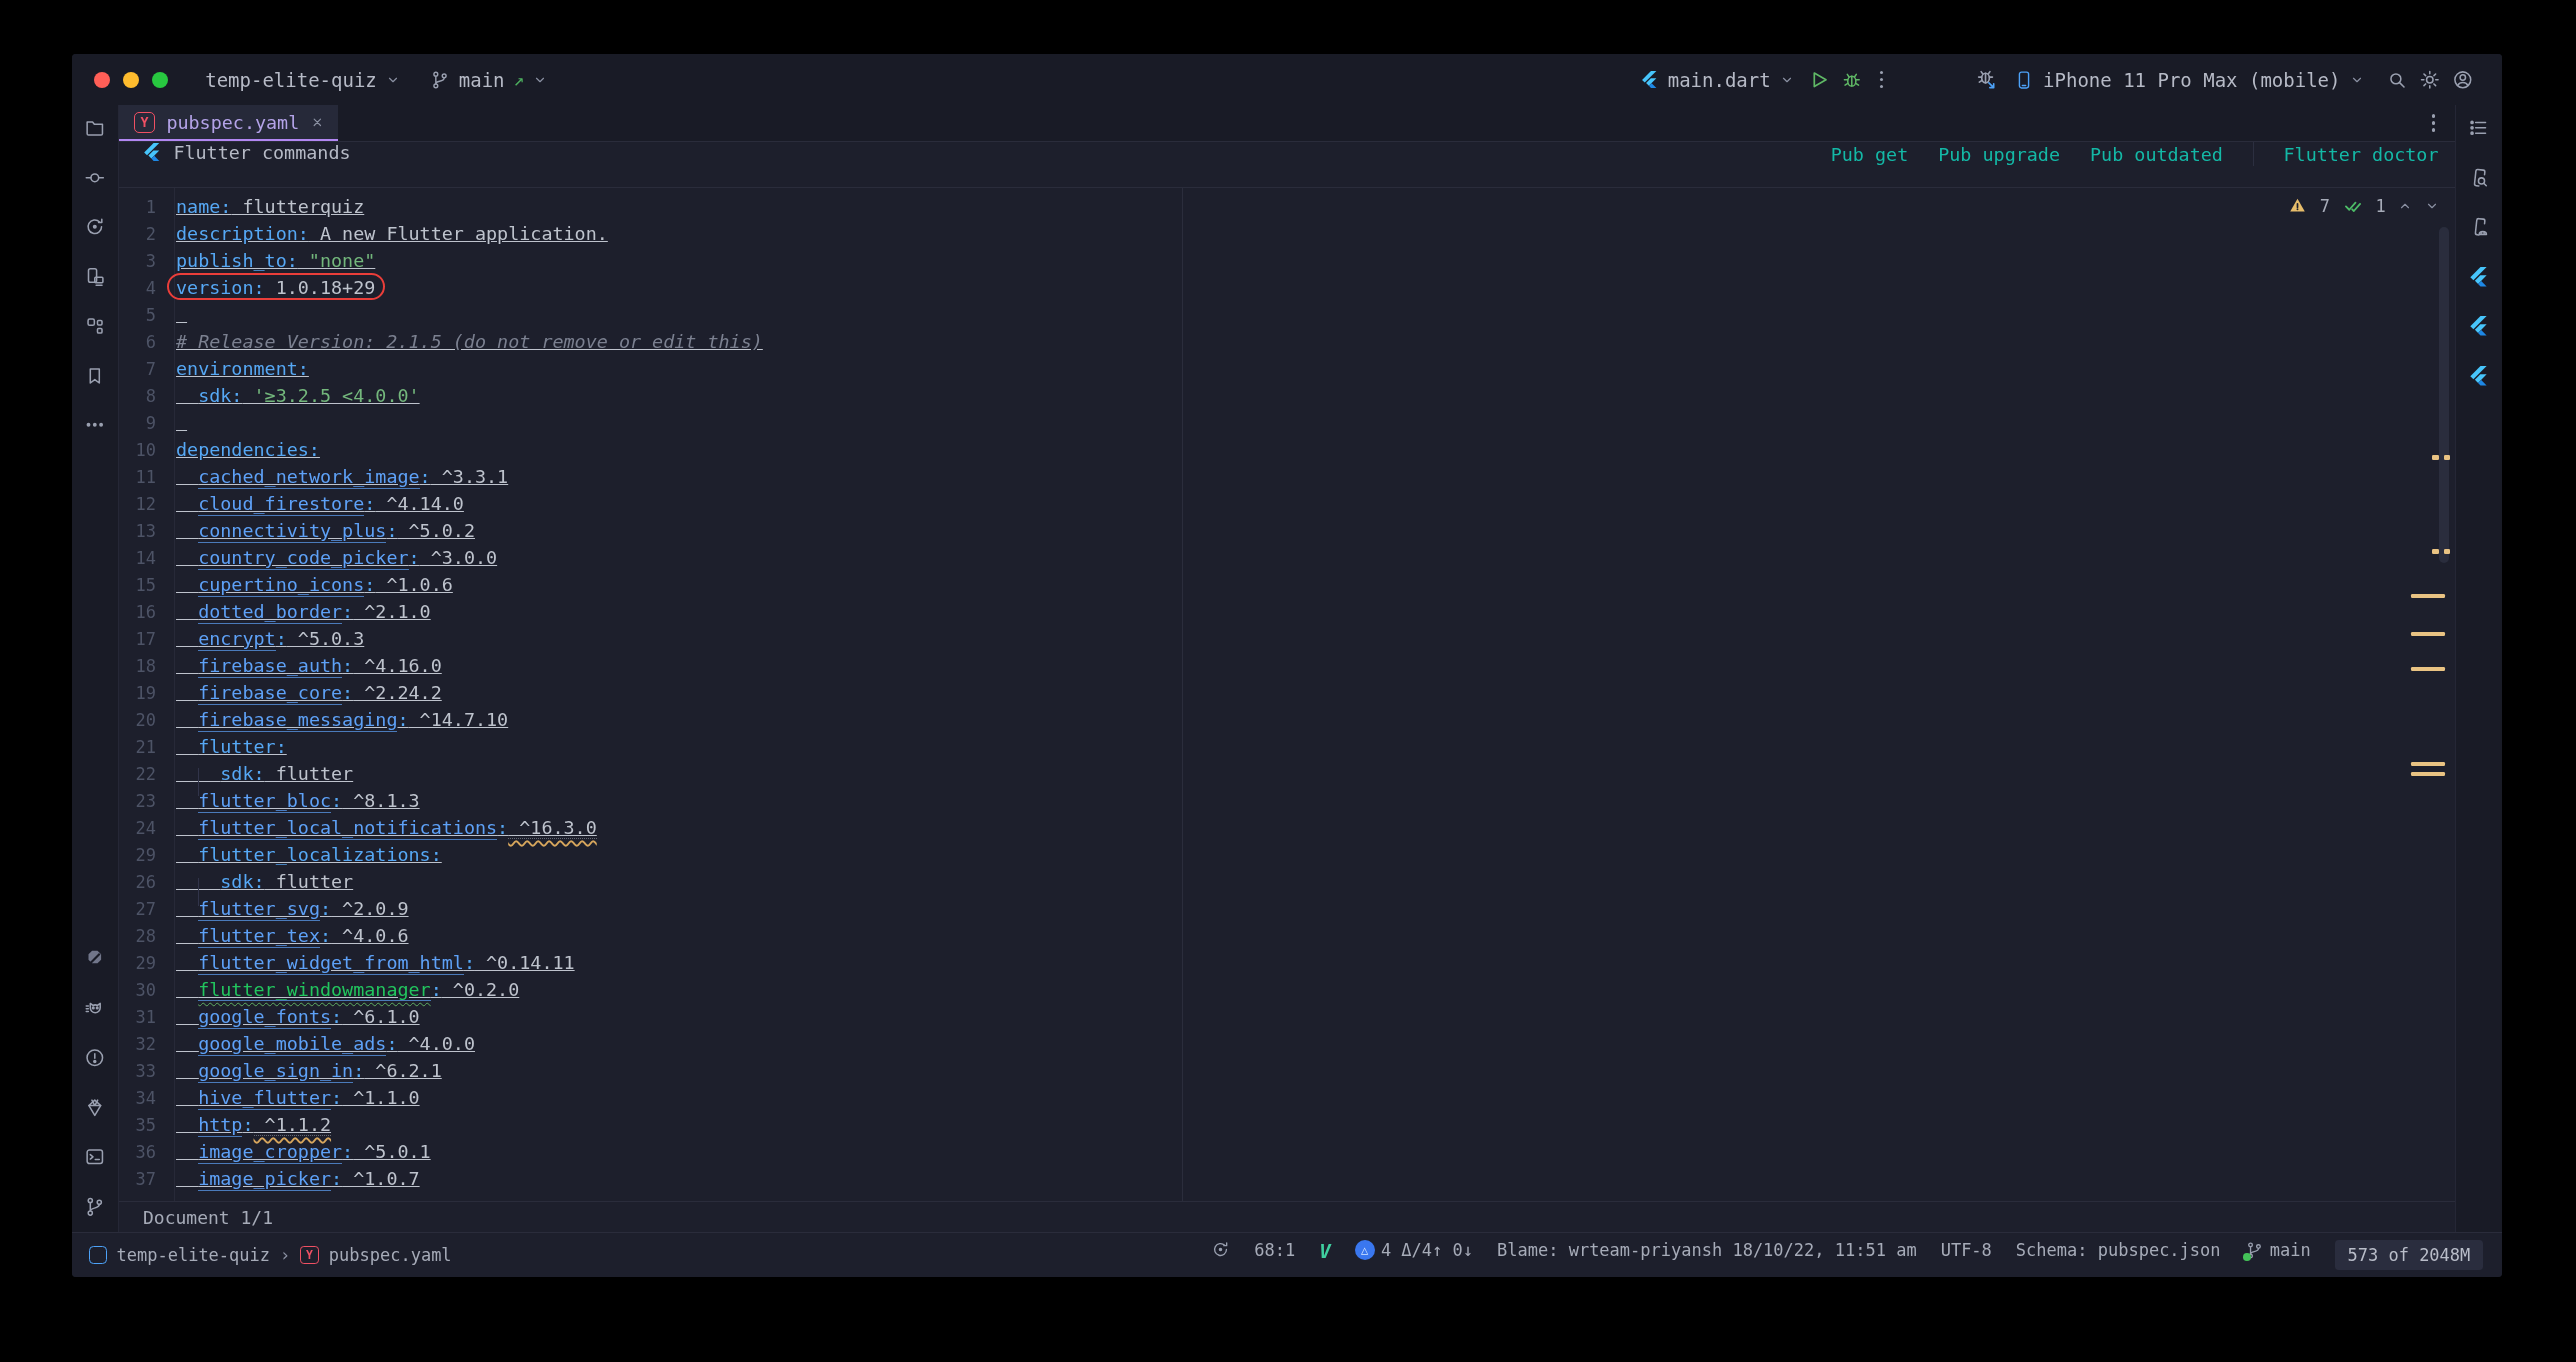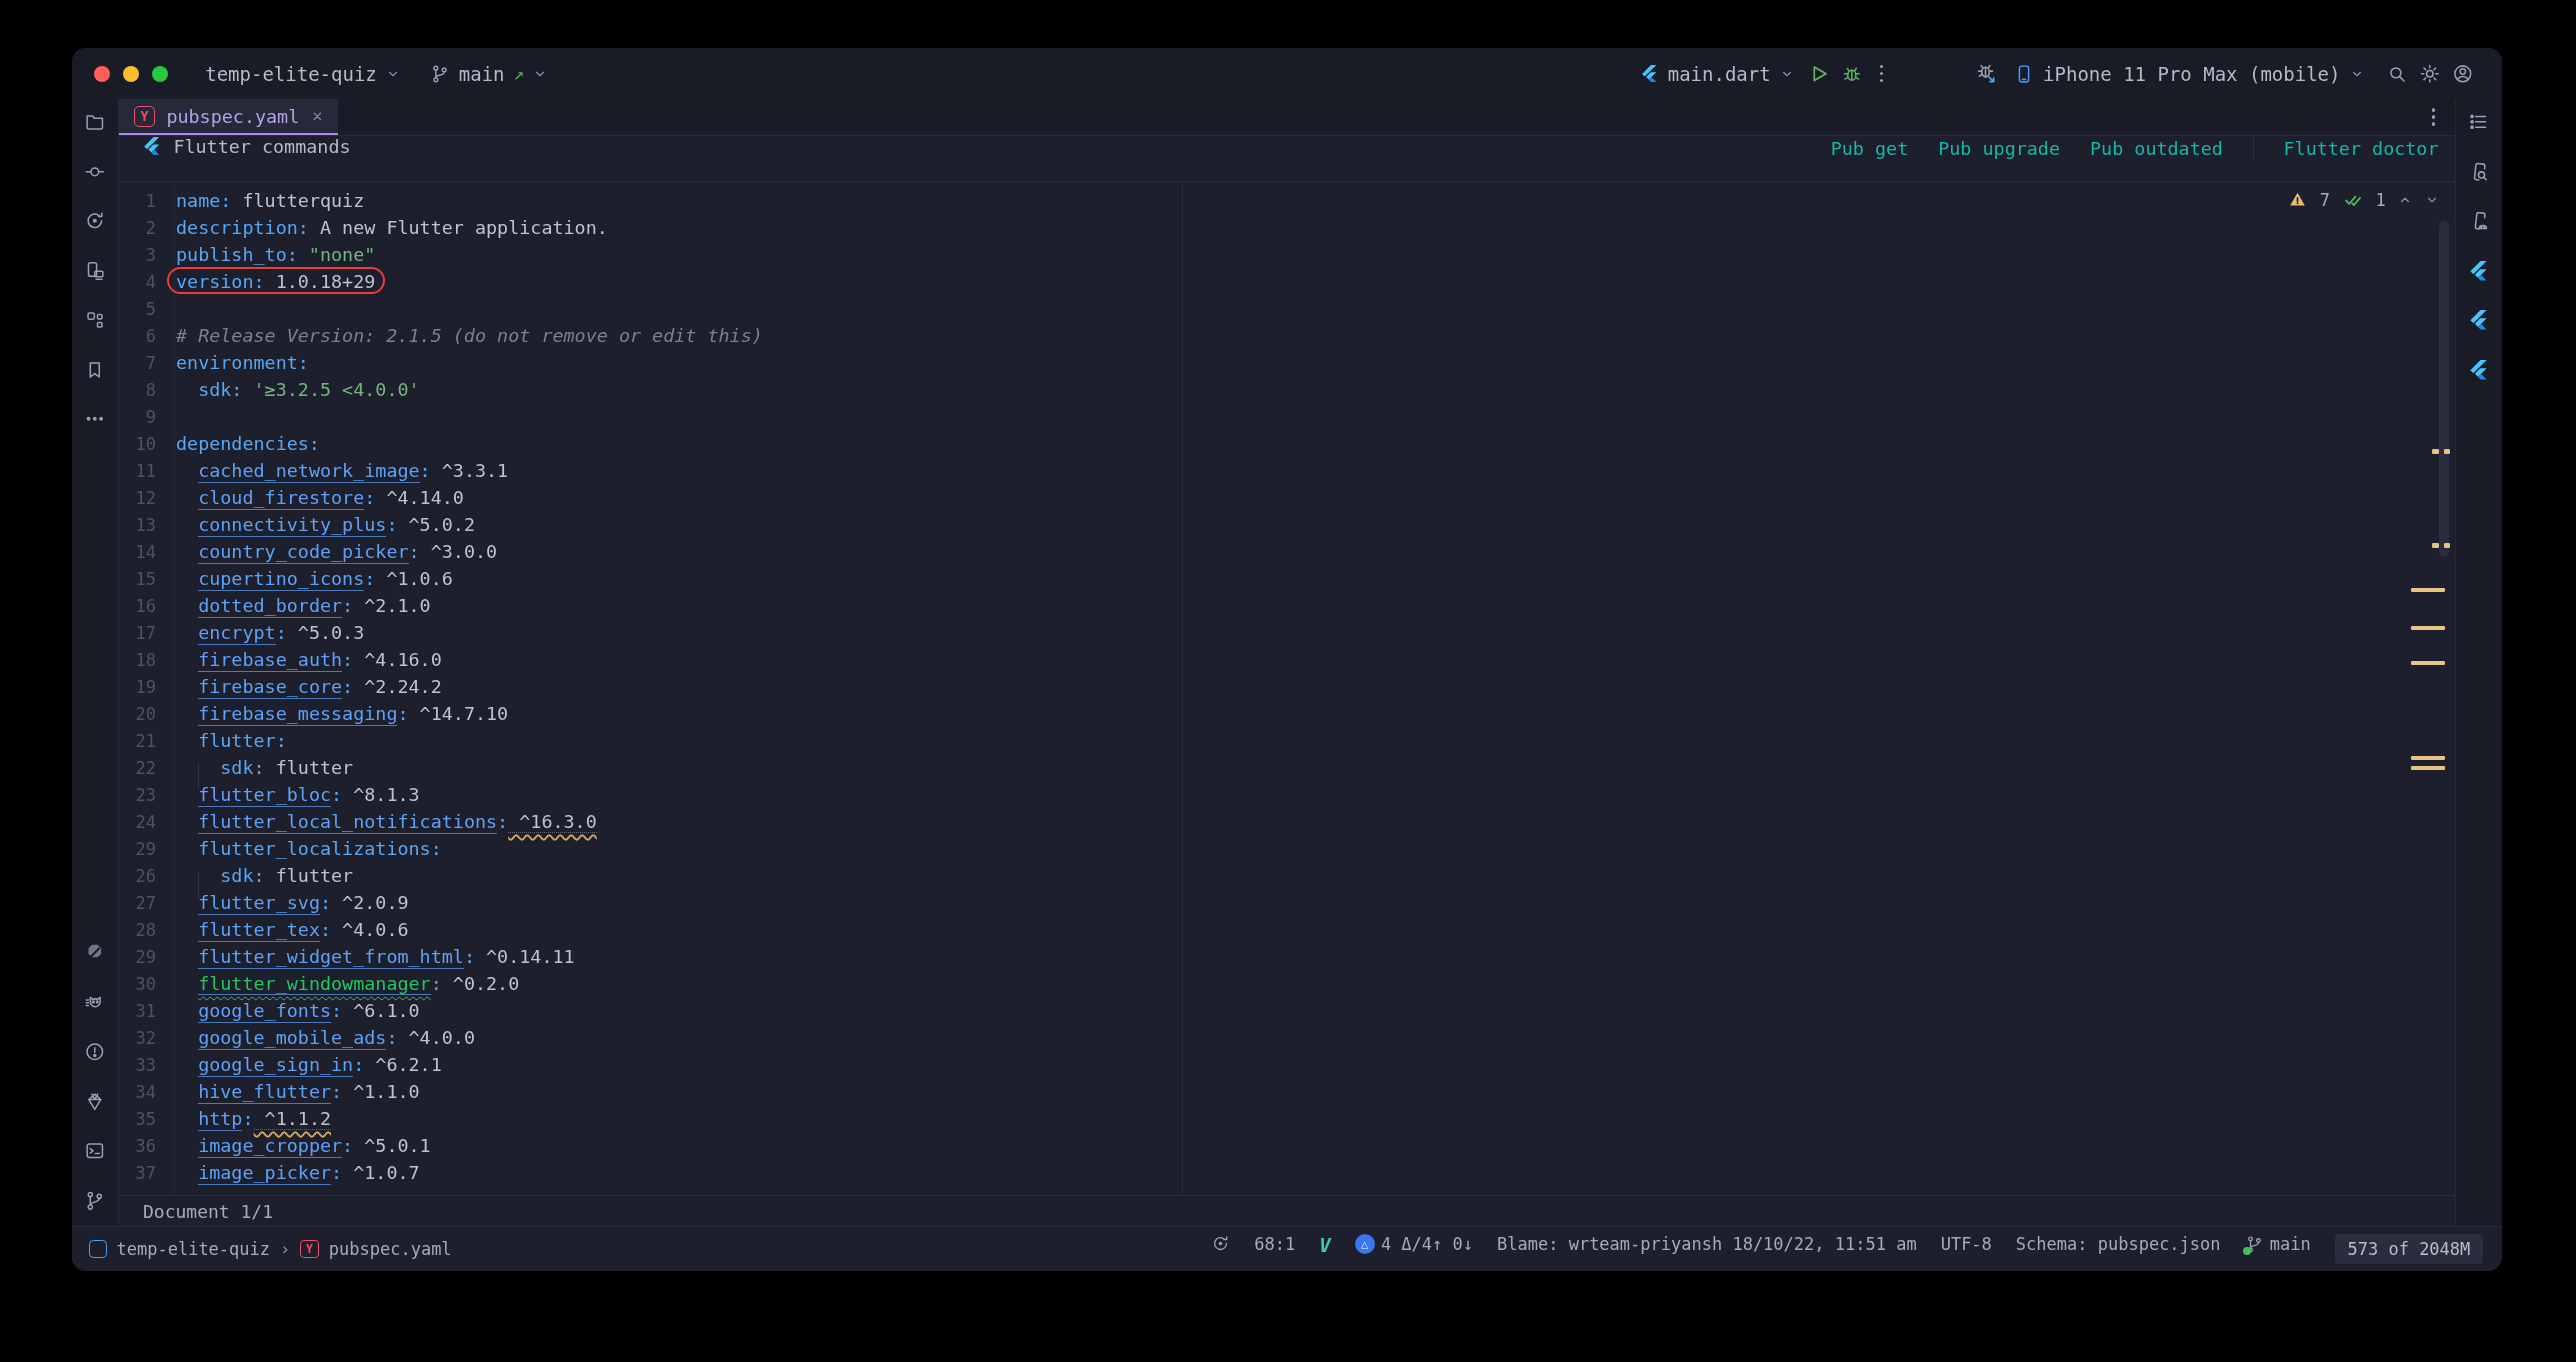--- a/index.html
+++ b/index.html
@@ -1,18 +1,18 @@
 <!DOCTYPE html>
 <html style="font-size:10px"><head>
 <meta charset="utf-8">
 <style>
   html,body{margin:0;padding:0;background:#000;width:2576px;height:1363px;position:relative;
     font-family:"DejaVu Sans Mono","Liberation Mono",monospace;-webkit-font-smoothing:antialiased;}
-  .window{position:absolute;left:72px;top:48px;width:2430px;height:1223px;background:#1c1e2b;
-    border-radius:14px;overflow:hidden;display:flex;flex-direction:column;}
+  .window{position:absolute;left:72px;top:54px;width:2430px;height:1223px;background:#1c1e2b;
+    border-radius:4px;overflow:hidden;display:flex;flex-direction:column;}
   
   .titlebar{height:51px;background:#191b26;display:flex;align-items:center;flex:0 0 auto;padding:0 23px 0 21.6px;}
   .traffic{display:flex;gap:13.3px;align-items:center;}
   .tl{width:16px;height:16px;border-radius:50%;}
   .ui-text{color:#b6bac6;font-size:19px;}
   .dim{color:#8a90a2;}
   .widget{display:flex;align-items:center;gap:9px;cursor:default;}
   .chev{width:14px;height:14px;stroke:#8a90a2;fill:none;stroke-width:2;stroke-linecap:round;stroke-linejoin:round;}
   .icon{stroke:#9aa0b0;fill:none;stroke-width:1.7;stroke-linecap:round;stroke-linejoin:round;}
   .icon-btn{display:flex;align-items:center;justify-content:center;width:33px;height:33px;border-radius:6.3px;}
@@ -41,21 +41,21 @@
   .banner-title{color:#b6bac6;font-size:18.4px;margin-left:11.4px;}
   .banner-links{margin-left:auto;display:flex;align-items:center;gap:30px;}
   .plink{color:#14b8a6;font-size:18.4px;cursor:pointer;}
   .vdiv{width:0.6px;height:24px;background:#2c2f40;}
   
   .editor{flex:1;position:relative;overflow:hidden;padding-top:5px;}
   .gutter-line{position:absolute;left:55px;top:0;bottom:0;width:0.6px;background:#272938;}
   .margin-guide{position:absolute;left:1063px;top:0;bottom:0;width:0.6px;background:#2b2d3c;}
   .line{display:flex;height:27px;align-items:center;position:relative;}
   .lnum{width:37px;text-align:right;color:#4d5366;font-size:17px;flex:0 0 auto;user-select:none;}
-  .lcode{white-space:pre;font-size:18.4px;padding-left:20px;color:#bec3cd;}
+  .lcode{white-space:pre;font-size:18.4px;padding-left:20px;color:#bec3cd;text-decoration:underline;}
   .tk-k{color:#56a8f5;}
   .tk-v{color:#bec3cd;}
   .tk-s{color:#73b77c;}
   .tk-t{color:#bec3cd;}
   .tk-c{color:#7b8090;font-style:italic;}
   .tk-l{color:#5ea1f7;border-bottom:1.3px solid rgba(94,161,247,.7);padding-bottom:0.6px;cursor:pointer;}
   .tk-wl{color:#22c55e;border-bottom:1.3px solid rgba(94,161,247,.7);padding-bottom:0;cursor:pointer;
     text-decoration:underline wavy #5fae62 1.3px;text-underline-offset:6.3px;}
   .tk-wv{color:#bec3cd;border-bottom:1.3px dotted rgba(190,195,205,.45);
     text-decoration:underline wavy #d7a65c 1.6px;text-underline-offset:5.7px;text-align:right;}

